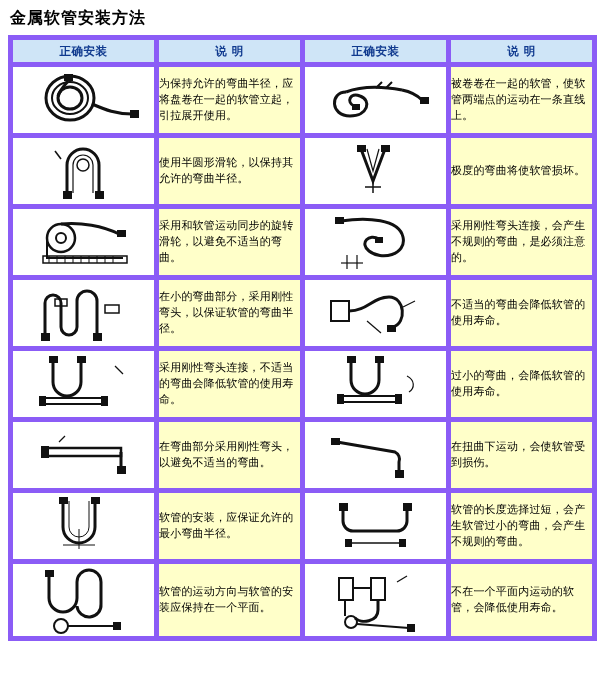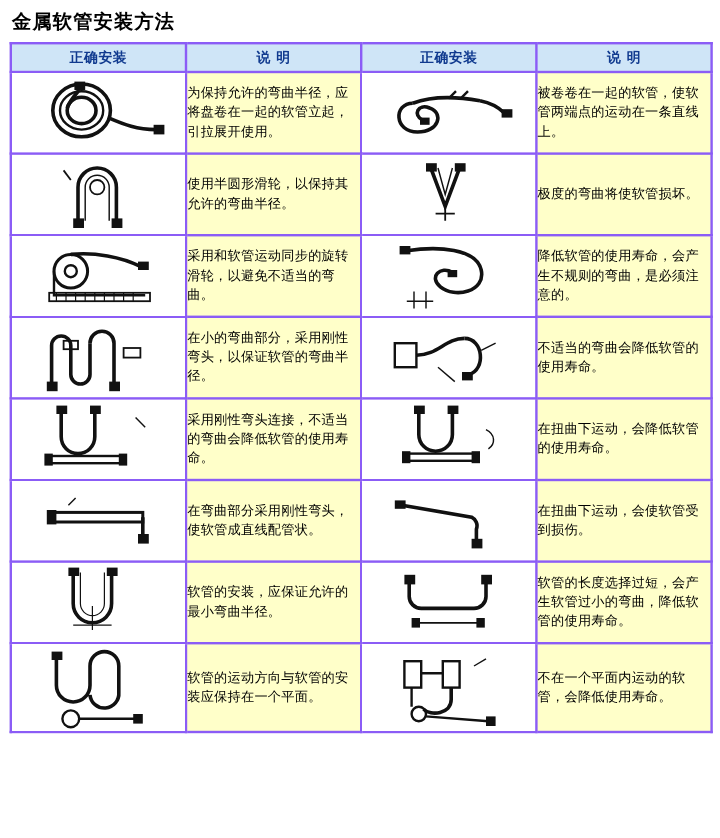--- a/index.html
+++ b/index.html
@@ -28,21 +28,21 @@
     margin: 2px 0 6px 2px;
     color: #000;
   }
   table.main {
     border-collapse: collapse;
     width: 584px;
     table-layout: fixed;
     border: 1px solid #0a2a6b;
   }
   table.main td, table.main th {
-    border: 2px solid #8b5cf6;
+    border: 5px solid #8b5cf6;
     padding: 0;
     vertical-align: middle;
   }
   thead th {
     background: #cfe5f7;
     color: #103a8f;
     font-size: 11.5px;
     font-weight: bold;
     height: 22px;
     text-align: center;
@@ -174,21 +174,21 @@
           <div class="fig-wrap">
             <svg width="130" height="62" viewBox="0 0 130 62">
               <path d="M30 10 C 56 6, 88 8, 92 26 C 96 44, 70 50, 58 40 C 48 32, 58 22, 68 28" fill="none" stroke="#111" stroke-width="3"></path>
               <rect x="24" y="6" width="9" height="7" fill="#111"></rect>
               <rect x="64" y="26" width="8" height="6" fill="#111"></rect>
               <path d="M36 44 L36 58 M46 44 L46 58" stroke="#111" stroke-width="1.2"></path>
               <path d="M30 52 L52 52" stroke="#111" stroke-width="1.2"></path>
             </svg>
           </div>
         </td>
-        <td class="desc">降低软管的使用寿命，会产生不规则的弯曲，是必须注意的。</td>
+        <td class="desc">采用刚性弯头连接，会产生不规则的弯曲，是必须注意的。</td>
       </tr>
 
       <tr>
         <td class="fig">
           <div class="fig-wrap">
             <svg width="130" height="60" viewBox="0 0 130 60">
               <path d="M26 52 L26 20 A8 8 0 0 1 42 20 L42 44 A8 8 0 0 0 58 44 L58 18" fill="none" stroke="#111" stroke-width="3"></path>
               <path d="M58 18 A10 10 0 0 1 78 18 L78 52" fill="none" stroke="#111" stroke-width="3"></path>
               <rect x="22" y="50" width="9" height="8" fill="#111"></rect>
               <rect x="74" y="50" width="9" height="8" fill="#111"></rect>
@@ -235,36 +235,36 @@
               <path d="M40 6 L40 26 A14 14 0 0 0 68 26 L68 6" fill="none" stroke="#111" stroke-width="3"></path>
               <rect x="36" y="2" width="9" height="7" fill="#111"></rect>
               <rect x="64" y="2" width="9" height="7" fill="#111"></rect>
               <rect x="30" y="42" width="56" height="6" fill="none" stroke="#111" stroke-width="2"></rect>
               <rect x="26" y="40" width="7" height="10" fill="#111"></rect>
               <rect x="84" y="40" width="7" height="10" fill="#111"></rect>
               <path d="M96 22 C 104 26, 104 34, 98 38" fill="none" stroke="#111" stroke-width="1.2"></path>
             </svg>
           </div>
         </td>
-        <td class="desc">在扭曲下运动，会降低软管的使用寿命。</td>
+        <td class="desc">过小的弯曲，会降低软管的使用寿命。</td>
       </tr>
 
       <tr>
         <td class="fig">
           <div class="fig-wrap">
             <svg width="130" height="50" viewBox="0 0 130 50">
               <rect x="28" y="18" width="74" height="8" fill="none" stroke="#111" stroke-width="2.5"></rect>
               <path d="M102 22 L102 38" stroke="#111" stroke-width="3"></path>
               <rect x="98" y="36" width="9" height="8" fill="#111"></rect>
               <rect x="22" y="16" width="8" height="12" fill="#111"></rect>
               <path d="M40 12 L46 6" stroke="#111" stroke-width="1.2"></path>
             </svg>
           </div>
         </td>
-        <td class="desc">在弯曲部分采用刚性弯头，使软管成直线配管状。</td>
+        <td class="desc">在弯曲部分采用刚性弯头，以避免不适当的弯曲。</td>
         <td class="fig">
           <div class="fig-wrap">
             <svg width="130" height="50" viewBox="0 0 130 50">
               <path d="M26 12 L84 22 A8 8 0 0 1 88 32 L88 42" fill="none" stroke="#111" stroke-width="3"></path>
               <rect x="20" y="8" width="9" height="7" fill="#111"></rect>
               <rect x="84" y="40" width="9" height="8" fill="#111"></rect>
             </svg>
           </div>
         </td>
         <td class="desc">在扭曲下运动，会使软管受到损伤。</td>
@@ -289,21 +289,21 @@
             <svg width="130" height="62" viewBox="0 0 130 62">
               <path d="M32 14 L32 26 A10 10 0 0 0 42 36 L86 36 A10 10 0 0 0 96 26 L96 14" fill="none" stroke="#111" stroke-width="3"></path>
               <rect x="28" y="8" width="9" height="8" fill="#111"></rect>
               <rect x="92" y="8" width="9" height="8" fill="#111"></rect>
               <path d="M40 48 L90 48" stroke="#111" stroke-width="1.5"></path>
               <rect x="34" y="44" width="7" height="8" fill="#111"></rect>
               <rect x="88" y="44" width="7" height="8" fill="#111"></rect>
             </svg>
           </div>
         </td>
-        <td class="desc">软管的长度选择过短，会产生软管过小的弯曲，降低软管的使用寿命。</td>
+        <td class="desc">软管的长度选择过短，会产生软管过小的弯曲，会产生不规则的弯曲。</td>
       </tr>
 
       <tr>
         <td class="fig">
           <div class="fig-wrap">
             <svg width="130" height="72" viewBox="0 0 130 72">
               <path d="M30 10 L30 34 A14 14 0 0 0 58 34 L58 18 A12 12 0 0 1 82 18 L82 40 A12 12 0 0 1 58 42" fill="none" stroke="#111" stroke-width="3"></path>
               <rect x="26" y="6" width="9" height="7" fill="#111"></rect>
               <circle cx="42" cy="62" r="7" fill="none" stroke="#111" stroke-width="2"></circle>
               <path d="M49 62 L96 62" stroke="#111" stroke-width="2"></path>

